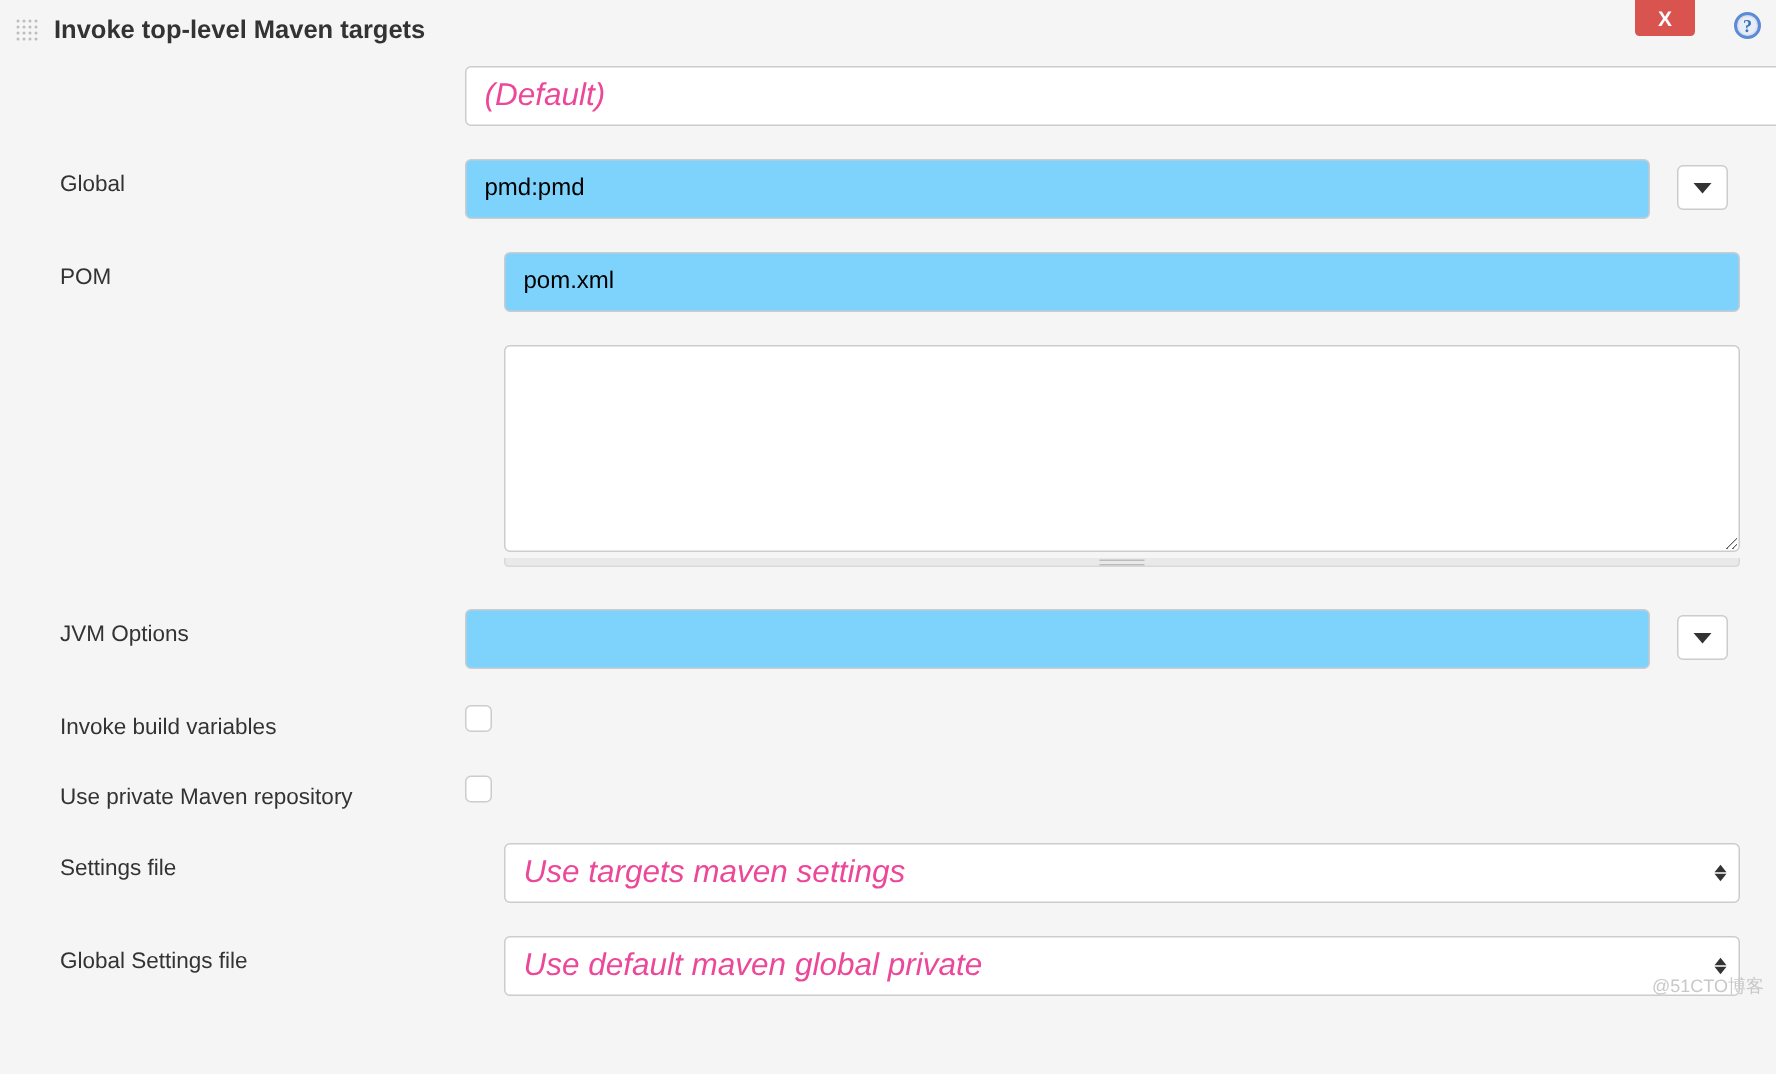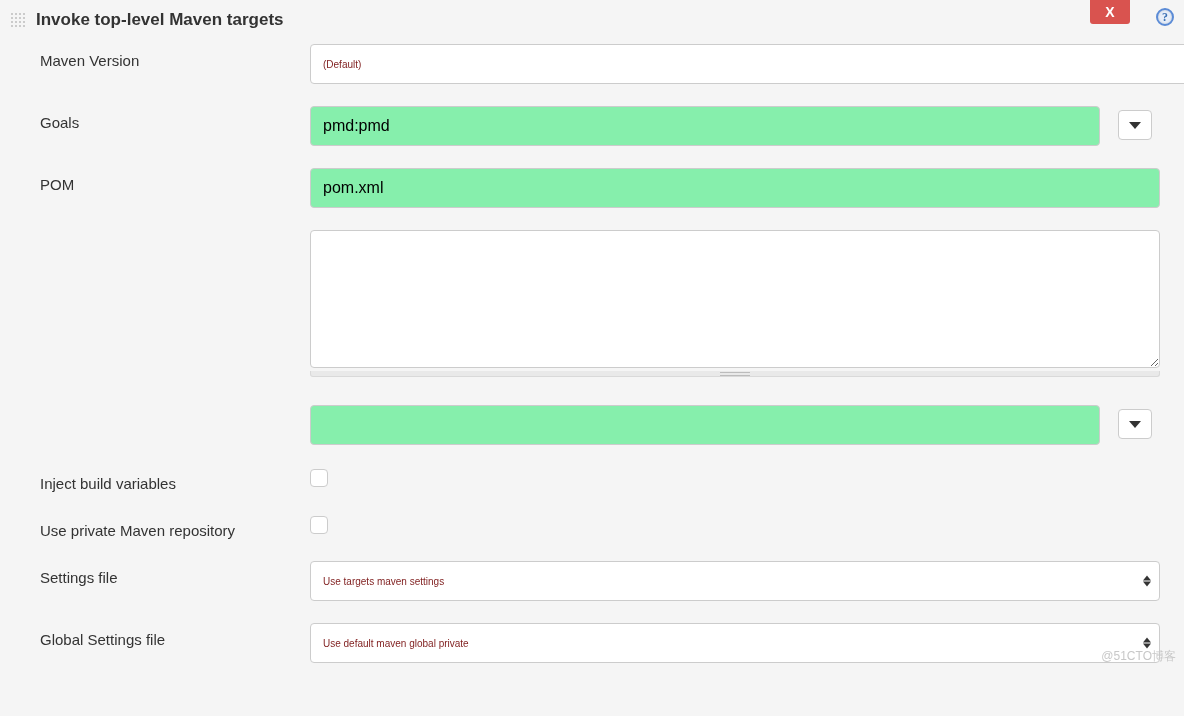--- a/index.html
+++ b/index.html
@@ -78,33 +78,33 @@
   .sel-wrap {
     position:relative;
     background:#fff;
     border:1px solid #ccc;
     border-radius:4px;
     height:40px;
     display:flex; align-items:center;
     padding:0 28px 0 12px;
     width:100%;
   }
-  .sel-wrap .sel-text { font-size:10px; color:#7f1d1d; }
+  .sel-wrap .sel-text { font-size:21px; color:#ec4899;font-style:italic; }
   .sel-caret {
     position:absolute; right:8px; top:50%; transform:translateY(-50%);
     display:flex; flex-direction:column; gap:1px;
   }
   .caret-up{width:0;height:0;border-left:4px solid transparent;border-right:4px solid transparent;border-bottom:5px solid #333;}
   .caret-down{width:0;height:0;border-left:4px solid transparent;border-right:4px solid transparent;border-top:5px solid #333;}
   .txt-input {
     width:100%; height:40px;
     border:1px solid #ccc;
     border-radius:4px;
     padding:0 12px; font-size:16px;
-    background:#86efac;
+    background:#7dd3fc;
   }
   .txt-area {
     width:100%;
     height:138px;
     border:1px solid #ccc;
     border-radius:4px;
     padding:8px 12px; font-size:16px;
     resize:both;
     background:#fff;
   }
@@ -139,21 +139,21 @@
     background:#fff;
     margin-top:2px;
   }
   .watermark{
     position:absolute;
     right:8px; bottom:4px;
     font-size:12px;
     color:#c8c8c8;
   }
   .span4 { grid-column: 2 / span 3; position:relative; }
-  .wide-sel { grid-column: 2 / span 2; }
+  .wide-sel { grid-column: 2 / span 2; margin-left: 26px; }
   .goals-input, .jvm-input { width: 100%; }
   .goals-wrap { grid-column: 2; width: 790px; }
   .jvm-wrap { grid-column: 2; width: 790px; }
 </style>
 </head>
 <body>
 
 <div class="container">
 
   <div class="header-row">
@@ -180,29 +180,28 @@
       </svg>
     </span>
     <span class="section-title">Invoke top-level Maven targets</span>
   </div>
 
   <button class="delete-btn">X</button>
   <span class="help-icon header-help">?</span>
 
   <div class="form-grid">
 
-    <div class="label">Maven Version</div>
     <div class="span4">
       <div class="sel-wrap">
         <span class="sel-text">(Default)</span>
 
       </div>
     </div>
 
-    <div class="label">Goals</div>
+    <div class="label">Global</div>
     <div class="goals-wrap">
       <input class="txt-input goals-input" type="text" value="pmd:pmd" style="">
     </div>
     <div class="aux-cell">
       <div class="dropdown-btn">
           <span class="dcaret"></span>
         </div>
     </div>
     <div class="help-cell"></div>
 
@@ -211,31 +210,32 @@
       <input class="txt-input" type="text" value="pom.xml" style="">
     </div>
     <div class="help-cell"></div>
 
     <div class="wide-sel">
       <textarea class="txt-area" style=""></textarea>
       <div class="area-footer"></div>
     </div>
     <div class="help-cell"></div>
 
+    <div class="label">JVM Options</div>
     <div class="jvm-wrap">
       <input class="txt-input jvm-input" type="text" value="" style="">
     </div>
     <div class="aux-cell">
       <div class="dropdown-btn">
           <span class="dcaret"></span>
         </div>
     </div>
     <div class="help-cell"></div>
 
-    <div class="label">Inject build variables</div>
+    <div class="label">Invoke build variables</div>
     <div>
         <div class="chk"></div>
       </div>
     <div></div>
     <div class="help-cell"></div>
 
     <div class="label">Use private Maven repository</div>
     <div>
         <div class="chk"></div>
       </div>

